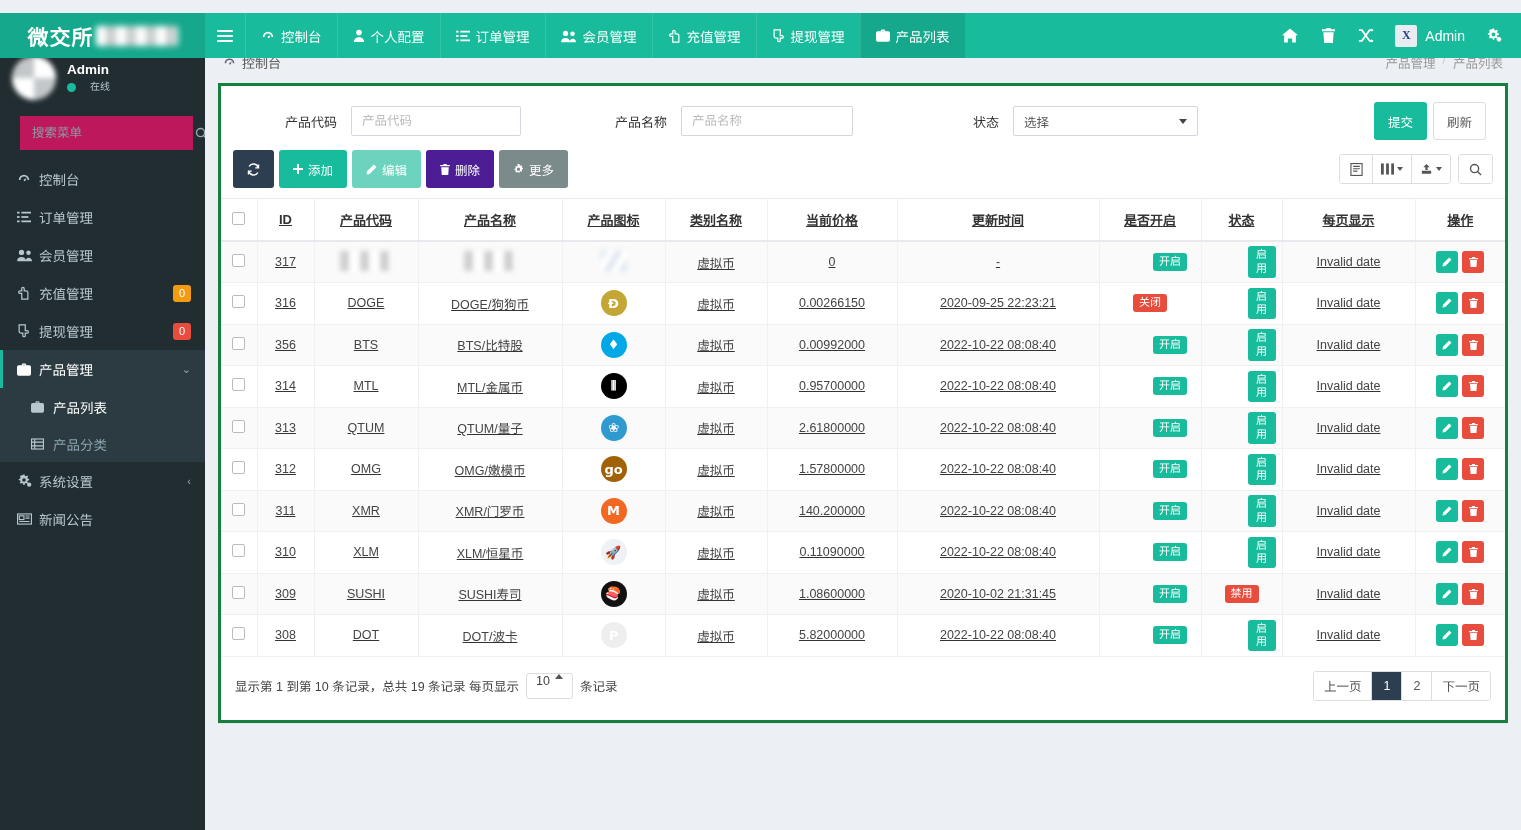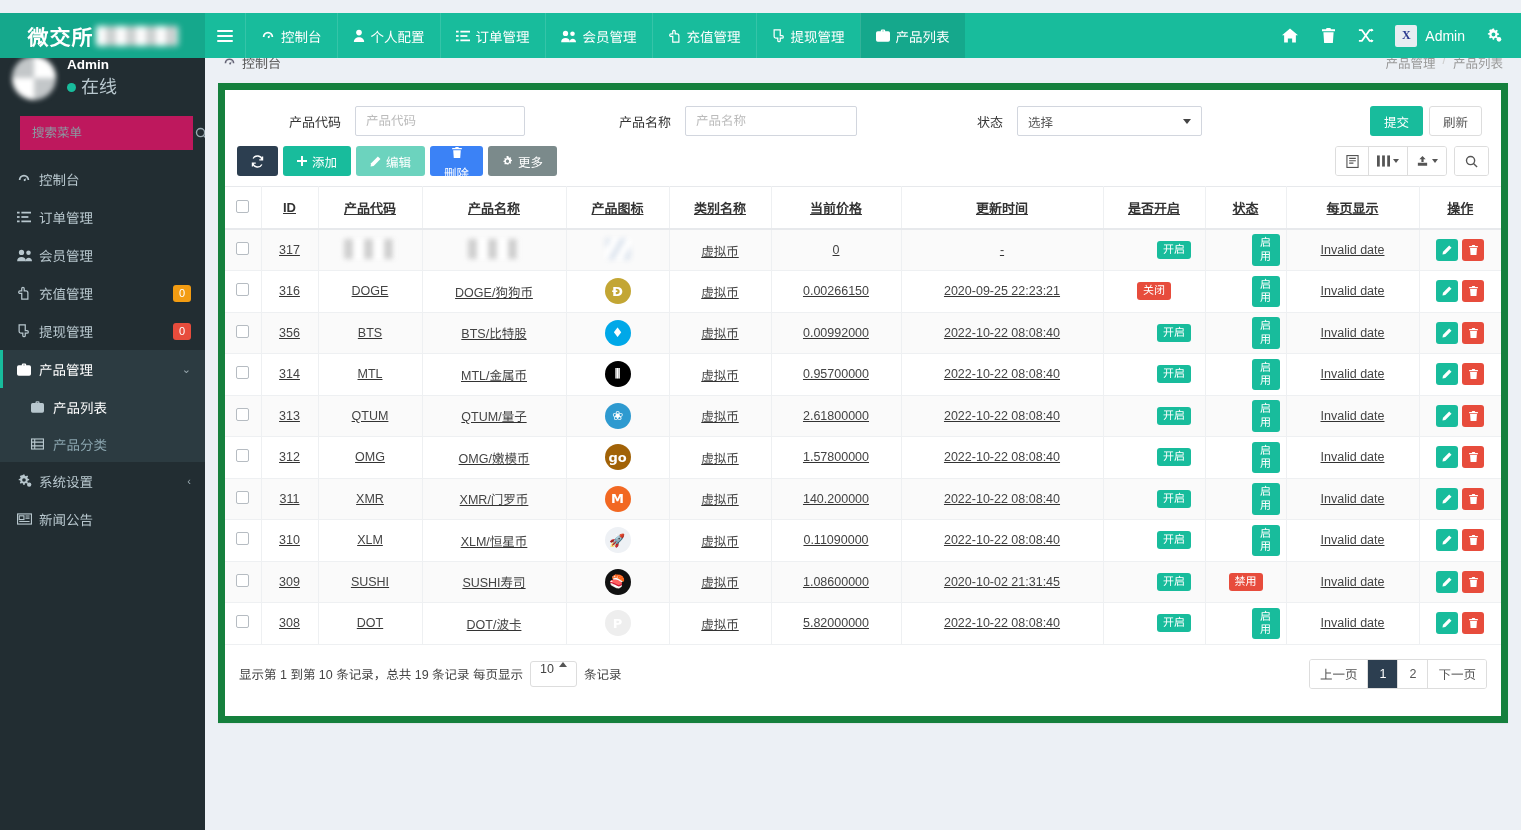--- a/index.html
+++ b/index.html
@@ -98,21 +98,21 @@
   }
   .user-panel .avatar {
     width: 44px; height: 44px; border-radius: 50%;
     background:
       repeating-conic-gradient(#ffffff 0 25%, #c3c7c9 0 50%);
     filter: blur(2.6px);
     flex: none;
   }
   .user-panel .info { margin-left: 11px; line-height: 1.45; }
   .user-panel .uname { color: #fff; font-size: 13.5px; font-weight: 700; }
-  .user-panel .ustat { color: #b8c7ce; font-size: 18px; display: flex; align-items: center; gap: 5px; }
+  .user-panel .ustat { color: #b8c7ce; font-size: 10px; display: flex; align-items: center; gap: 14px; }
   .dot-online { width: 9px; height: 9px; border-radius: 50%; background: #18bc9c; display: inline-block; }
 
   .search-box {
     margin: 6px 12px 10px 20px;
     height: 34px;
     background: #be185d;
     display: flex; align-items: center;
     padding: 0 10px;
   }
   .search-box input {
@@ -171,21 +171,21 @@
     display: flex; align-items: center;
     font-size: 13px; color: #444;
   }
   .ch-left { display: flex; align-items: center; gap: 6px; color: #555; }
   .breadcrumb { margin-left: auto; color: #999; font-size: 12.5px; display: flex; gap: 7px; }
   .breadcrumb .sep { color: #ccc; }
 
   .panel {
     margin: 3px 13px 0 13px;
     background: #fff;
-    border: 7px solid #15803d;
+    border: 3px solid #15803d;
     min-height: 640px;
     box-shadow: 0 1px 1px rgba(0,0,0,0.04);
   }
 
   
   .filter-row {
     display: flex; align-items: center;
     padding: 16px 12px 6px 12px;
   }
   .fld { display: flex; align-items: center; }
@@ -212,32 +212,32 @@
     border-top: 5px solid #444;
   }
   .fld.f1 .lbl { width: 118px; }
   .fld.f2 { margin-left: 74px; }
   .fld.f2 .lbl { width: 86px; }
   .fld.f2 input.txt { width: 172px; }
   .fld.f3 { margin-left: 102px; }
   .fld.f3 .lbl { width: 58px; }
   .filter-btns { margin-left: auto; display: flex; gap: 6px; padding-right: 7px; }
   .btn {
-    height: 30px; padding: 0 13px;
+    height: 38px; padding: 0 13px;
     border: 1px solid transparent; border-radius: 3px;
     font-size: 12.5px; cursor: pointer;
     display: inline-flex; align-items: center; gap: 5px;
     font-family: Liberation Mono, monospace;
   }
   .btn-success { background: #18bc9c; color: #fff; }
   .btn-default { background: #fff; color: #555; border-color: #ddd; }
   .btn-dark { background: #2c3e50; color: #fff; }
   .btn-mint { background: #18bc9c; color: #fff; }
   .btn-mint-l { background: #6cd3be; color: #fff; }
-  .btn-salmon { background: #3b82f6; color: #fff; flex-direction: column; }
+  .btn-salmon { background: #4c1d95; color: #fff; }
   .btn-gray { background: #7b8a8b; color: #fff; }
 
   
   .toolbar {
     display: flex; align-items: center;
     padding: 4px 12px 10px 12px;
   }
   .tb-left { display: flex; gap: 5px; }
   .tb-right { margin-left: auto; display: flex; gap: 7px; }
   .tb-group { display: flex; border: 1px solid #ddd; border-radius: 3px; overflow: hidden; background: #fff; }

